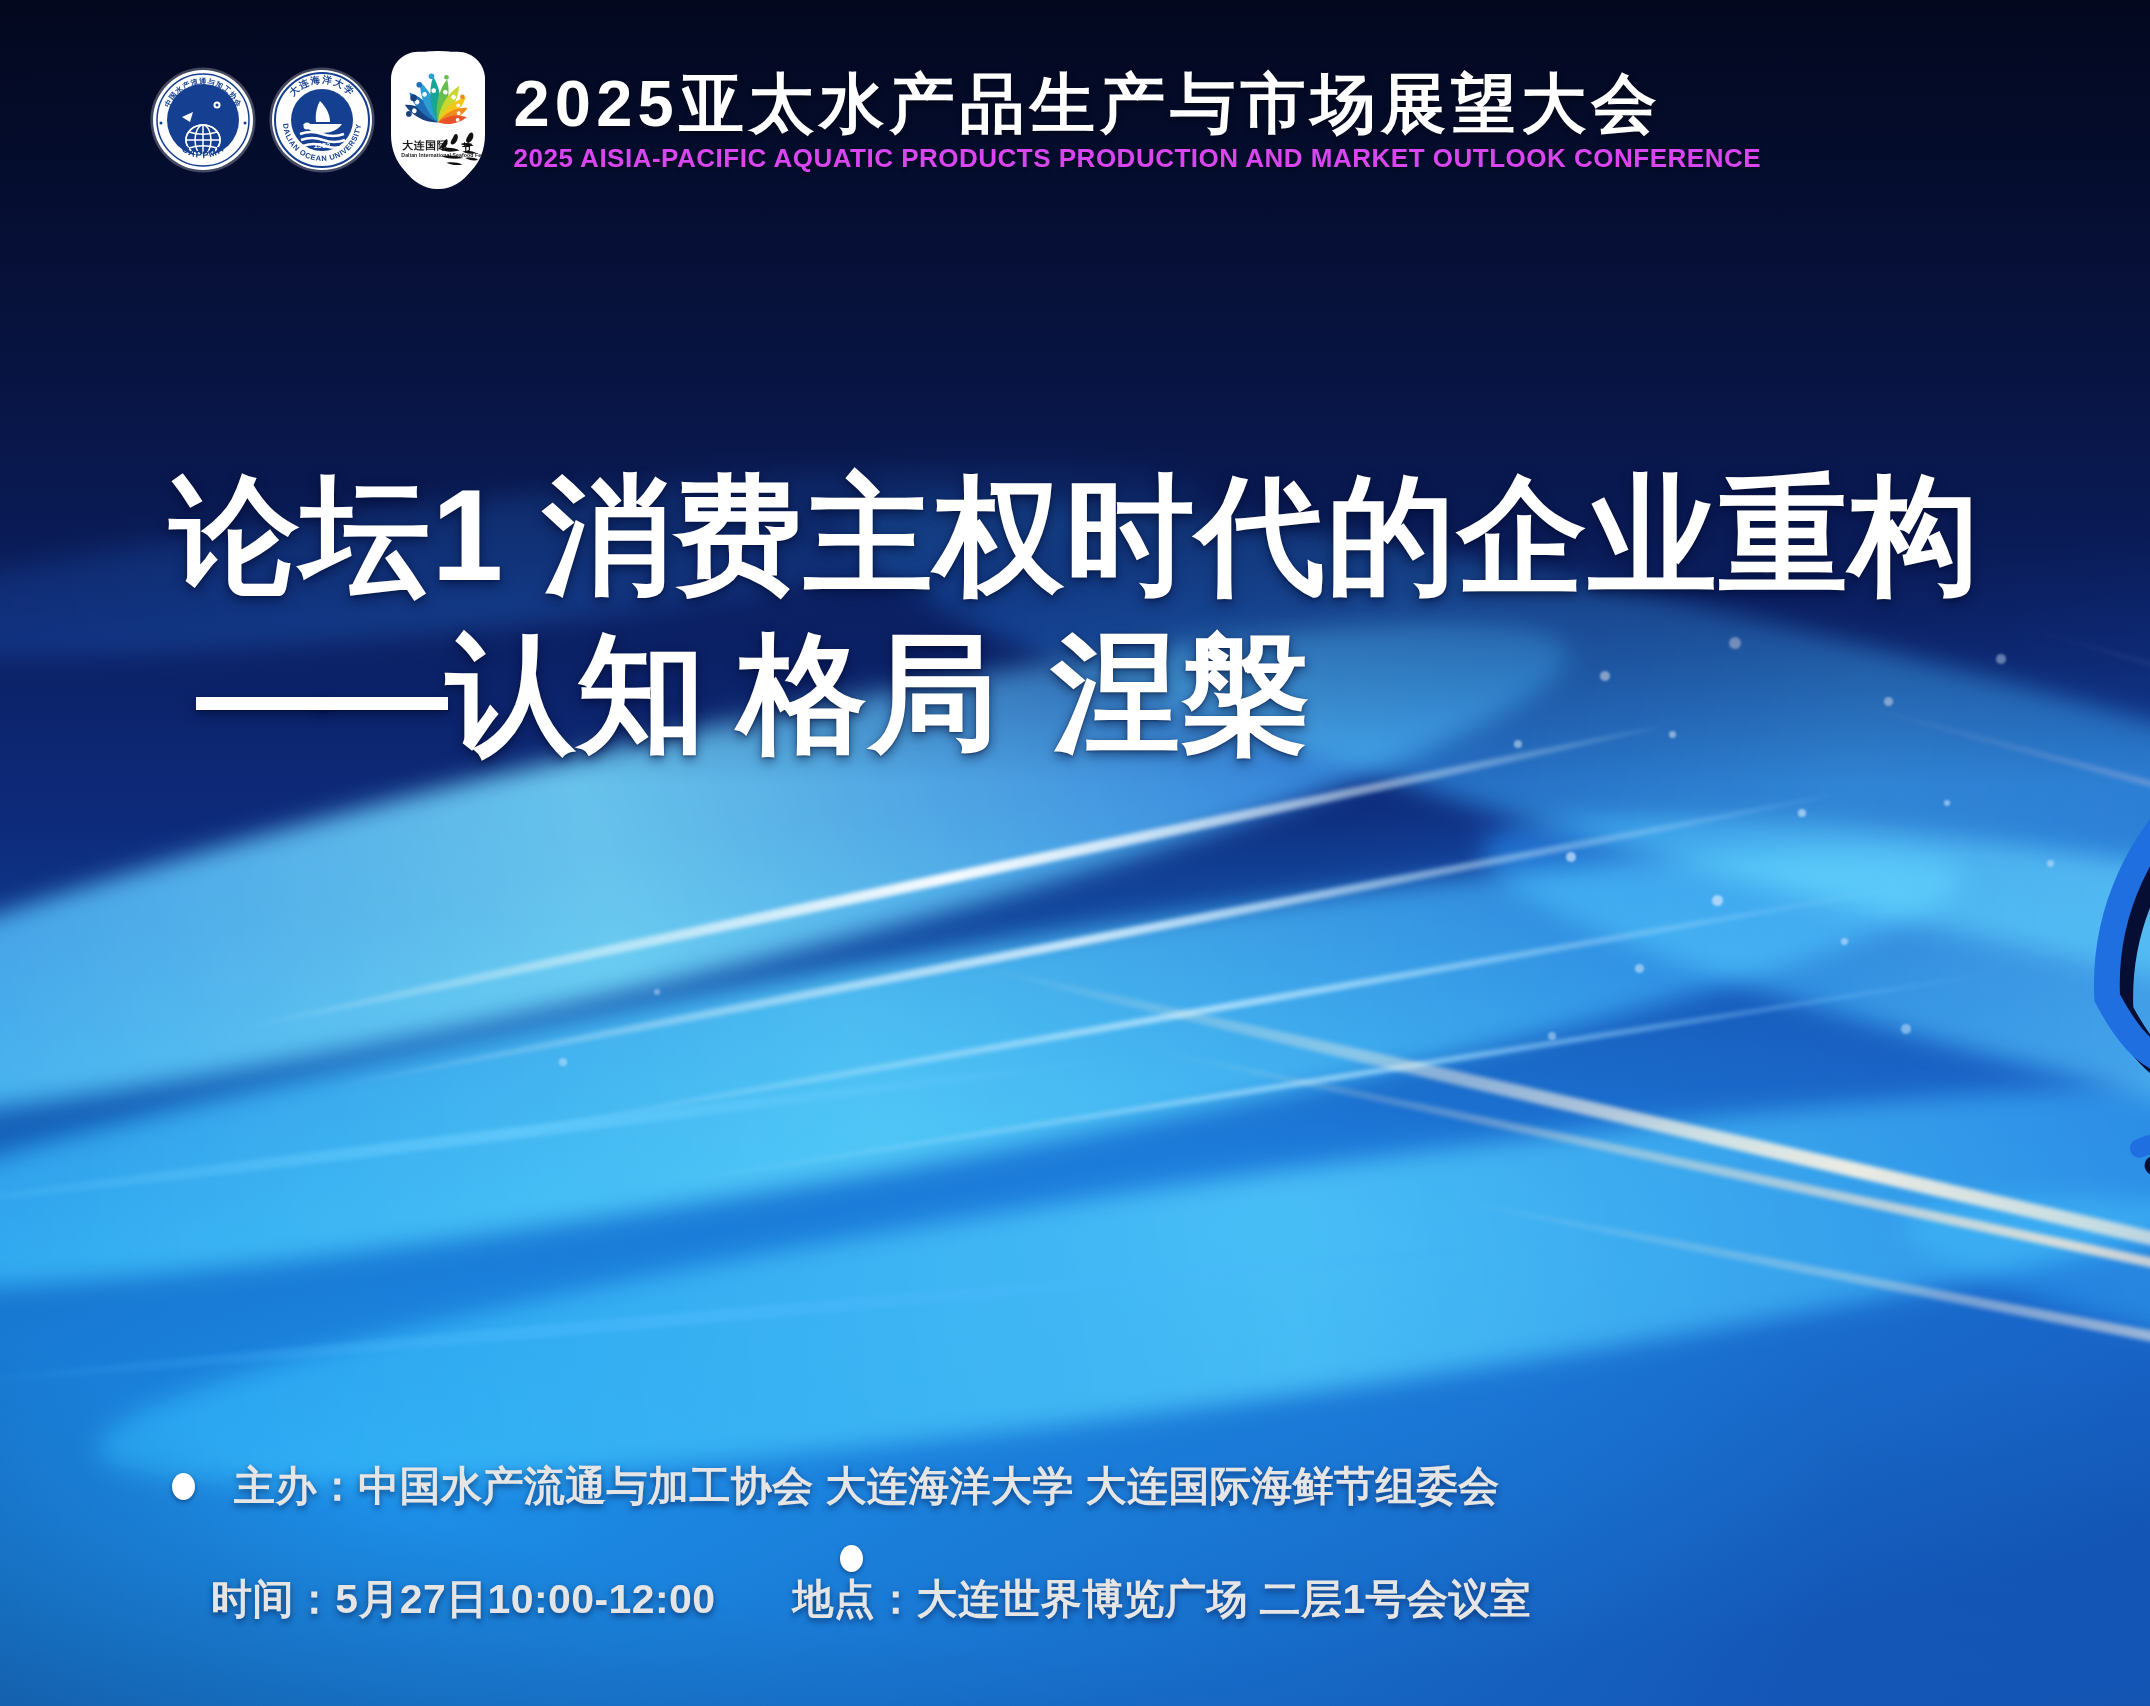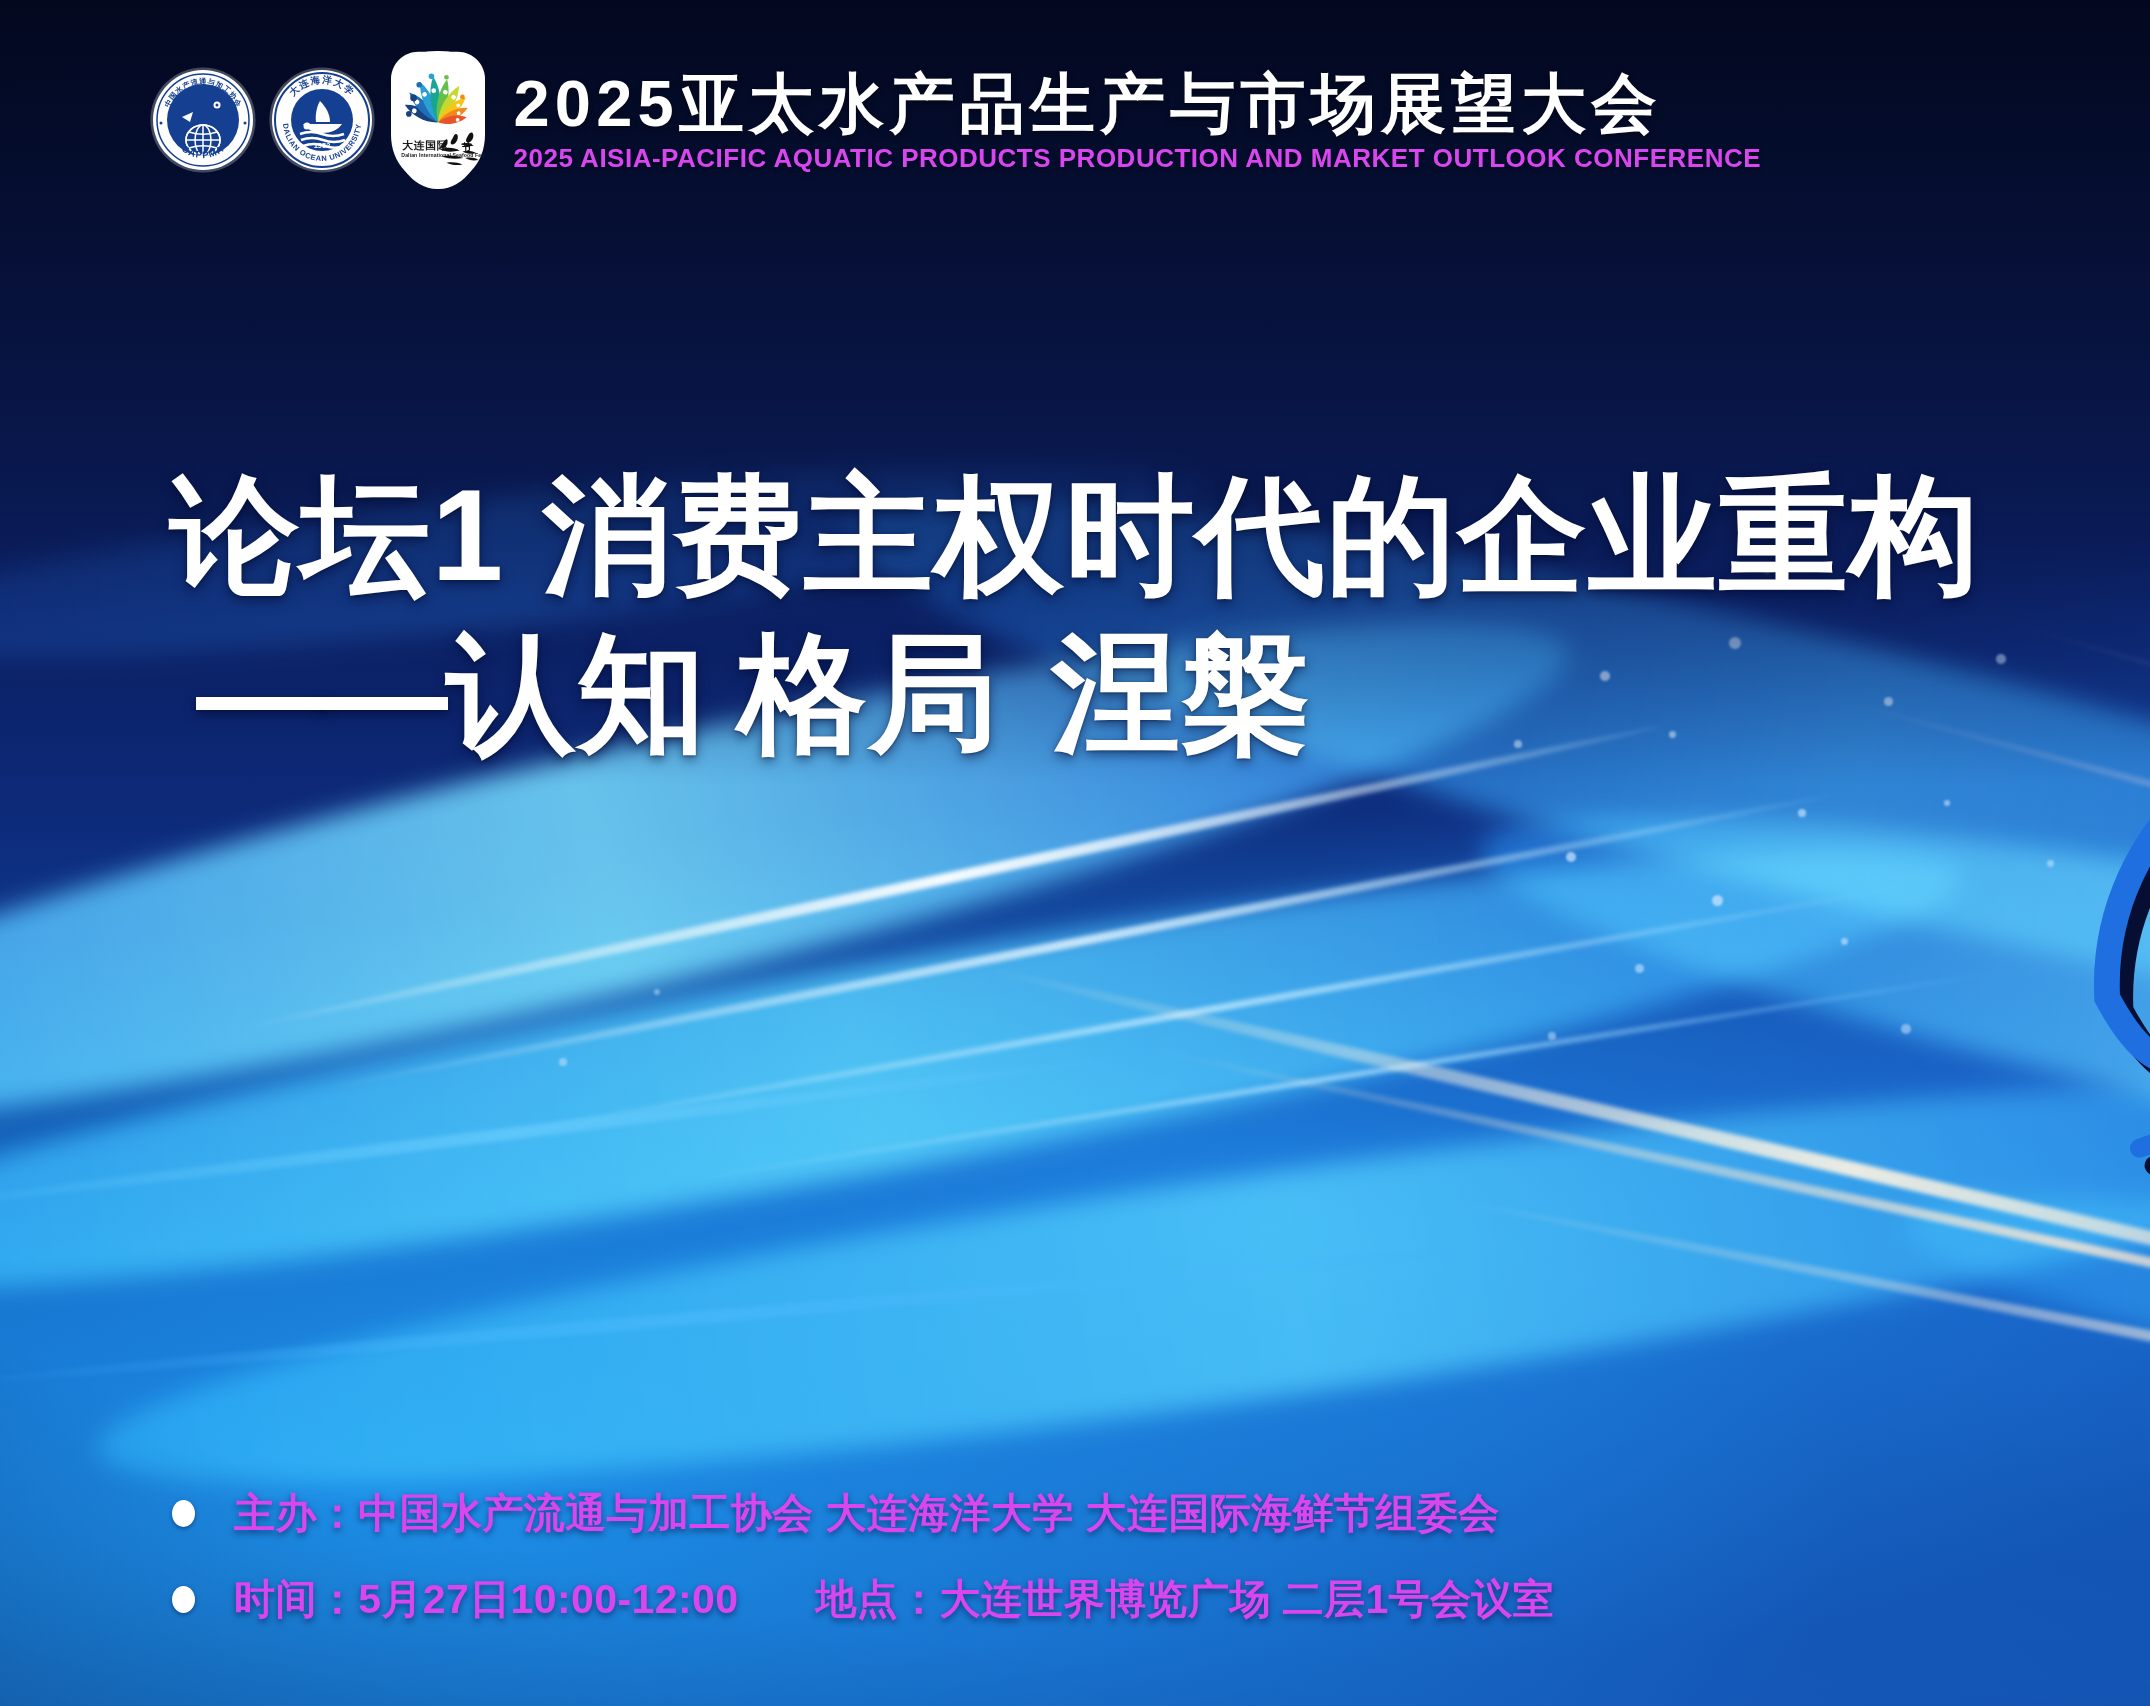--- a/index.html
+++ b/index.html
@@ -96,27 +96,27 @@
 
   
   .swoosh{ position:absolute; left:2047px; top:615px; width:817px; height:671px; }
   .swoosh svg{ width:100%; height:100%; overflow:visible; }
 
   
   .info{
     position:absolute; left:172px; bottom:80px;
   }
   .info-row{ display:flex; align-items:center; margin-bottom:31px; }
-  .info-row:last-child{ margin-bottom:0; }
+  .info-row:last-child{ margin-bottom:0;flex-direction:column; }
   .bullet{
     width:23px; height:27px; border-radius:50%; background:#ffffff; flex:0 0 auto;
     box-shadow:0 1.7px 4.3px rgba(0,15,60,.45);
   }
   .info-text{
-    font-size:41px; font-weight:700; color:#d946ef; letter-spacing:0.4px; white-space:nowrap;
+    font-size:41px; font-weight:700; color:#e5e5e5; letter-spacing:0.4px; white-space:nowrap;
     margin-left:39px;
     text-shadow:0 2.6px 6.9px rgba(0,15,60,.55);
   }
   .sp-lg{ display:inline-block; width:77px; }
 </style>
 </head>
 <body>
 
 <div class="banner">
 

